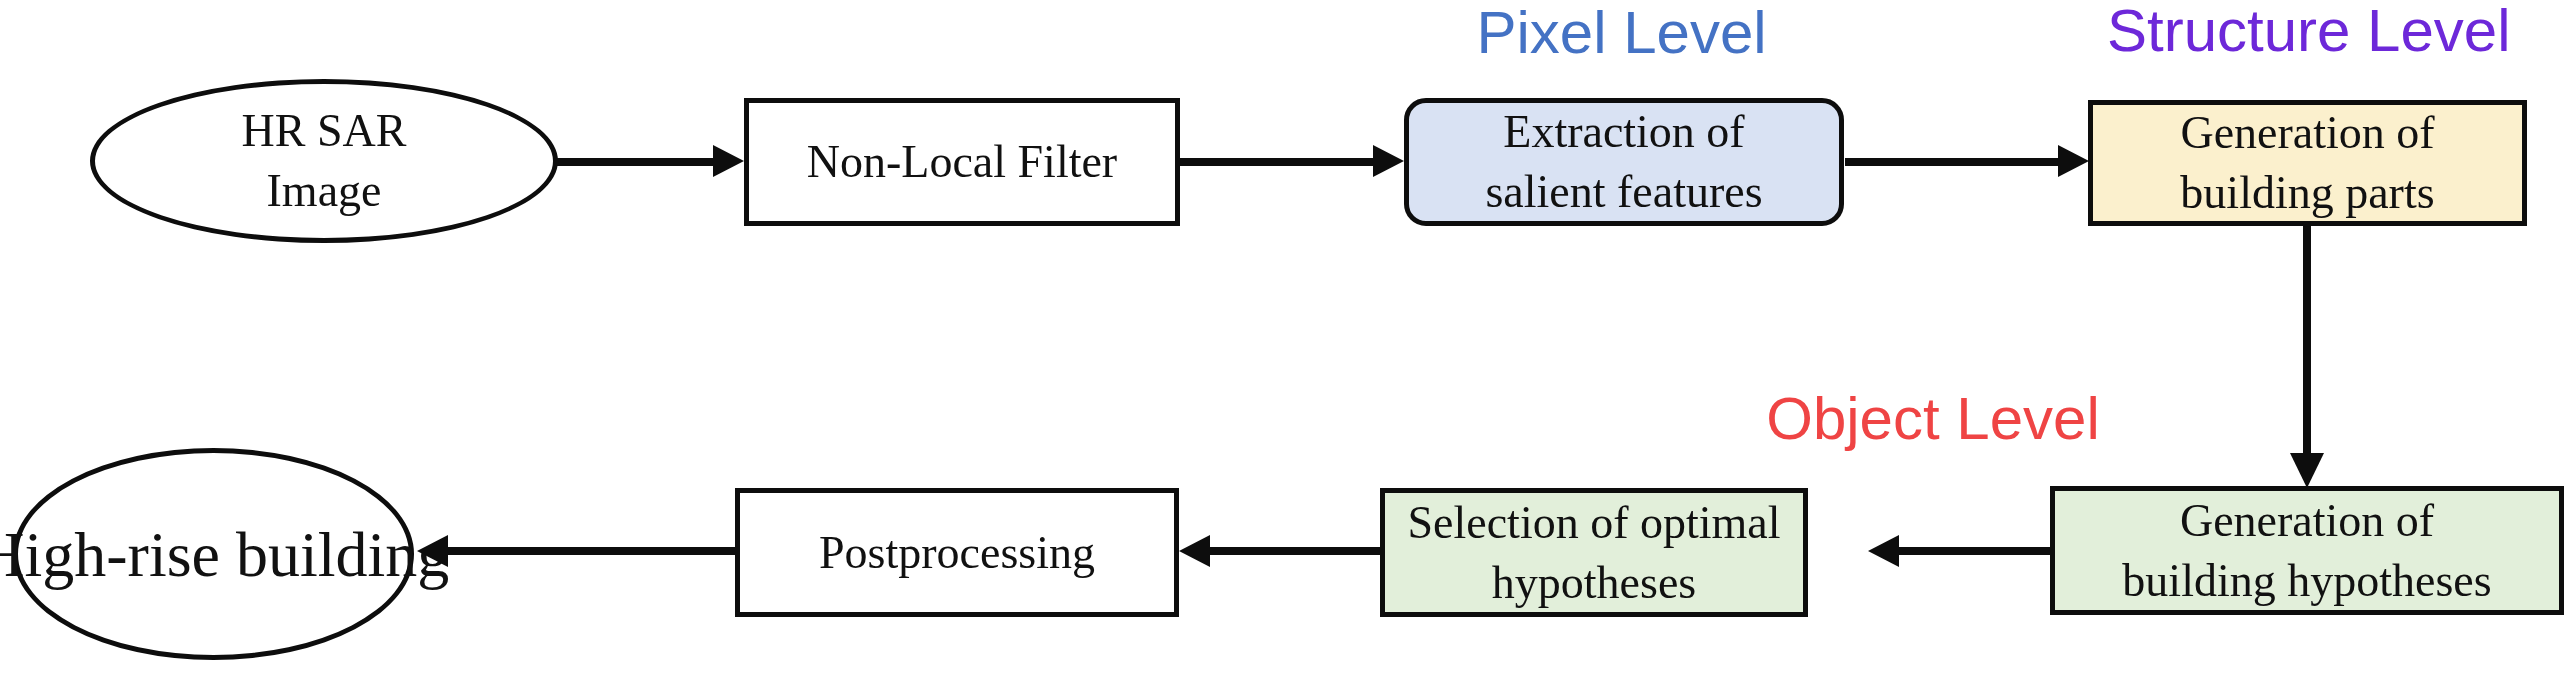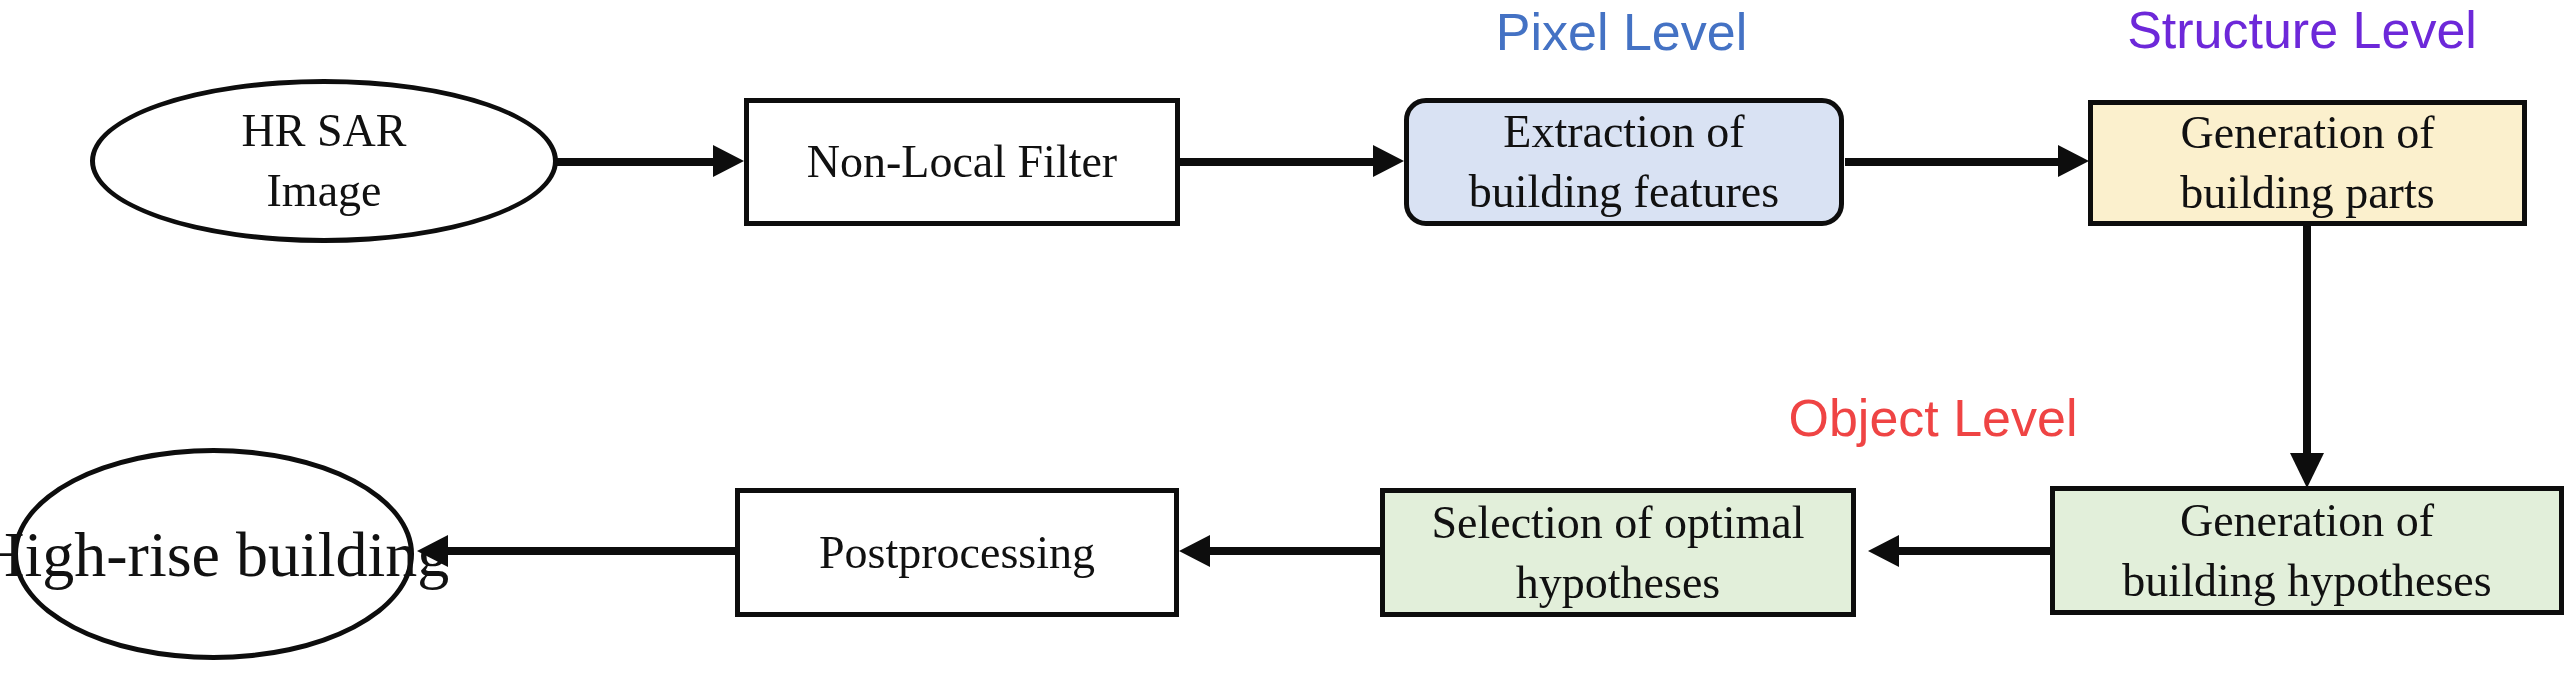--- a/index.html
+++ b/index.html
@@ -27,29 +27,29 @@
   }
   .ellipse{border-radius:50%;}
   .node span{display:block;white-space:nowrap;}
 
   
   .n-input   {left:90px;  top:79px;  width:468px; height:164px;}
   .n-nonlocal{left:744px;  top:98px; width:436px; height:128px;}
   .n-extract {left:1404px; top:98px; width:440px; height:128px;border-radius:22px;}
   .n-parts   {left:2088px; top:100px; width:439px; height:126px;}
   .n-hypo    {left:2050px; top:486px; width:514px; height:129px;}
-  .n-select  {left:1380px; top:488px; width:476px; height:129px;}
+  .n-select  {left:1380px; top:488px; width:428px; height:129px;}
   .n-post    {left:735px;  top:488px; width:444px; height:129px;}
   .n-output  {left:13.3px;   top:448px; width:401px; height:212px; font-size:64px; line-height:65px;}
 
   
   .level-label{
     position:absolute;
     font-family:"Liberation Sans", sans-serif;
-    font-size:52px;
+    font-size:60px;
     line-height:55px;
     text-align:center;
     white-space:nowrap;
   }
   .lbl-pixel    {left:1439px; top:5px;   width:365px;}
   .lbl-structure{left:2107px; top:3.3px;   width:390px;}
   .lbl-object   {left:1742px; top:391px; width:382px;}
 
   
   .arrow-line{position:absolute;background:#0d0d0d;}
@@ -90,21 +90,21 @@
     <span>HR SAR</span>
     <span>Image</span>
   </div>
 
   <div class="node n-nonlocal" style="background-color: rgb(255, 255, 255);">
     <span>Non-Local Filter</span>
   </div>
 
   <div class="node n-extract" style="background-color: rgb(217, 226, 243);">
     <span>Extraction of</span>
-    <span>building features</span>
+    <span>salient features</span>
   </div>
 
   <div class="node n-parts" style="background-color: rgb(251, 240, 205);">
     <span>Generation of</span>
     <span>building parts</span>
   </div>
 
   <div class="node n-hypo" style="background-color: rgb(226, 239, 218);">
     <span>Generation of</span>
     <span>building hypotheses</span>

